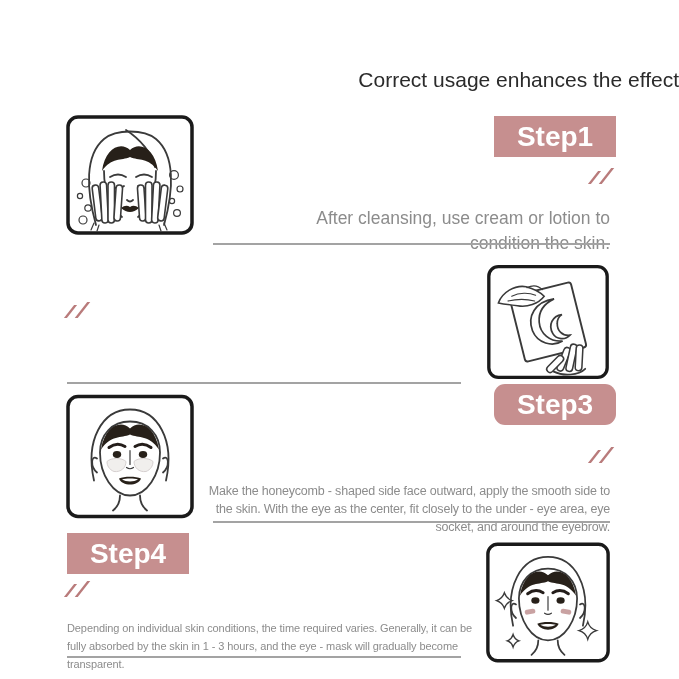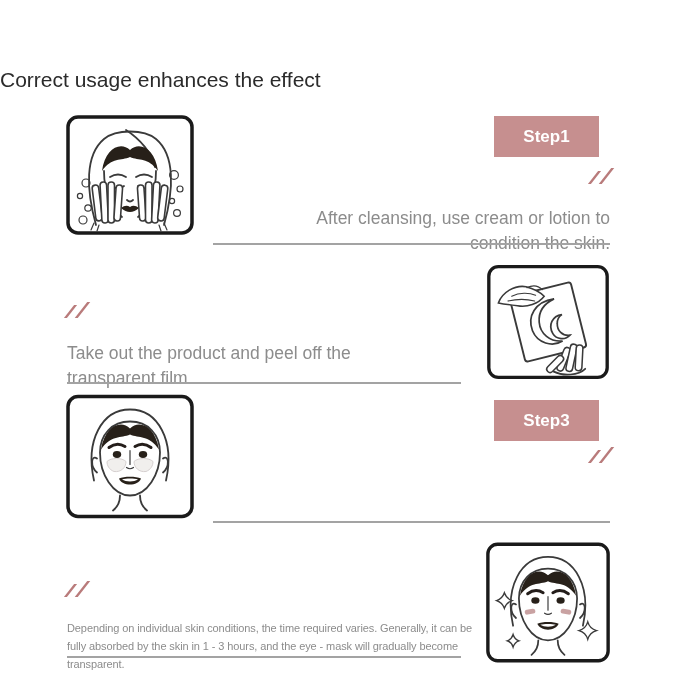--- a/index.html
+++ b/index.html
@@ -18,26 +18,26 @@
     position:relative; width:679px; height:679px; background:#fff;
     font-family:"Liberation Sans", sans-serif; overflow:hidden; margin:0 auto;
   }
   .title {
     position:absolute; top:14px; left:0; width:100%;
     text-align:center; font-size:46px; font-weight:bold;
     letter-spacing:-1px; color:var(--ink);
   }
   .subtitle {
     position:absolute; top:68px; left:0; width:100%;
-    text-align:left; font-size:21px; color:#2b2b2b;
+    text-align:right; font-size:21px; color:#2b2b2b;
   }
   .badge {
-    position:absolute; width:105px; height:41px;
+    position:absolute; width:122px; height:41px;
     background:var(--badge-bg); color:var(--badge-text);
-    font-size:17px; font-weight:bold;
+    font-size:28px; font-weight:bold;
     display:flex; align-items:center; justify-content:center;
   }
   .slashes { position:absolute; display:flex; gap:9px; }
   .slash { width:3px; background:var(--slash); transform:skewX(-38deg); }
   .slash.a { height:13px; margin-top:3px; }
   .slash.b { height:16px; }
   .desc {
     position:absolute; color:var(--body-text); white-space:pre-line;margin-top:20px;
   }
   .desc.big { font-size:17.5px; line-height:1.42; }
@@ -68,21 +68,21 @@
   .s1-desc   { right:69px; top:186px; width:420px; }
   .s1-div    { left:213px; top:243px; width:397px; }
 
   .s2-badge  { left:67px;  top:254px; }
   .s2-slash  { left:69px;  top:302px; }
   .s2-desc   { left:67px;  top:321px; width:400px; }
   .s2-div    { left:67px;  top:382px; width:394px; }
   .s2-illo   { left:485px; top:259px; width:126px; height:126px; }
 
   .s3-illo   { left:64px;  top:392px; width:132px; height:129px; }
-  .s3-badge  { left:494px; top:400px; }
+  .s3-badge  { left:494px; top:384px;border-radius:11px; }
   .s3-slash  { right:71px; top:447px; }
   .s3-desc   { right:69px; top:462px; width:440px; }
   .s3-div    { left:213px; top:521px; width:397px; }
 
   .s4-badge  { left:67px;  top:533px; }
   .s4-slash  { left:69px;  top:581px; }
   .s4-desc   { left:67px;  top:600px; width:420px; }
   .s4-div    { left:67px;  top:656px; width:394px; }
   .s4-illo   { left:484px; top:538px; width:128px; height:129px; }
 </style>
@@ -142,22 +142,20 @@
     <span class="slash b"></span>
   </div>
   <p class="desc big align-right s1-desc">After cleansing, use cream or lotion to
 condition the skin.</p>
   <div class="divider s1-div"></div>
 
   <div class="slashes s2-slash">
     <span class="slash a"></span>
     <span class="slash b"></span>
   </div>
-  <p class="desc big s2-desc">Take out the product and peel off the
-transparent film.</p>
   <div class="divider s2-div"></div>
   <figure class="illo s2-illo">
     <svg viewBox="0 0 132 124">
       <rect class="frame" x="4" y="4" width="124" height="116" rx="10"></rect>
       <g transform="rotate(-14 66 62)">
         <rect class="sheet" x="33" y="27" width="66" height="70" rx="3"></rect>
         <path class="line" d="M78,40 C58,38 46,51 48,67 C50,81 64,89 76,85 C63,83 55,72 57,60 C59,48 68,42 78,40 Z"></path>
         <path class="line" d="M82,58 C72,57 65,65 68,75 C70,82 79,85 85,81 C77,80 73,73 75,66 C76,61 79,59 82,58 Z"></path>
       </g>
       <g class="hand">
@@ -195,22 +193,26 @@
       <path class="line thin" d="M66,58 L66,72 M62.5,75 Q66,77.5 69.5,75"></path>
       <path class="hair" d="M55,86 C60,83.5 72,83.5 77,86 C74,94 58,94 55,86 Z"></path>
       <path class="teeth" d="M58,87 C62,85.8 70,85.8 74,87 C70,89.6 62,89.6 58,87 Z"></path>
     </svg>
   </figure>
   <div class="badge s3-badge">Step3</div>
   <div class="slashes s3-slash">
     <span class="slash a"></span>
     <span class="slash b"></span>
   </div>
+  <p class="desc small align-right s3-desc">Make the honeycomb - shaped side face outward, apply the smooth side to
+the skin. With the eye as the center, fit closely to the under - eye area, eye
+socket, and around the eyebrow.</p>
   <div class="divider s3-div"></div>
 
+  <div class="badge s4-badge">Step4</div>
   <div class="slashes s4-slash">
     <span class="slash a"></span>
     <span class="slash b"></span>
   </div>
   <p class="desc smaller s4-desc">Depending on individual skin conditions, the time required varies. Generally, it can be
 fully absorbed by the skin in 1 - 3 hours, and the eye - mask will gradually become
 transparent.</p>
   <div class="divider s4-div"></div>
   <figure class="illo s4-illo">
     <svg viewBox="0 0 132 128">

